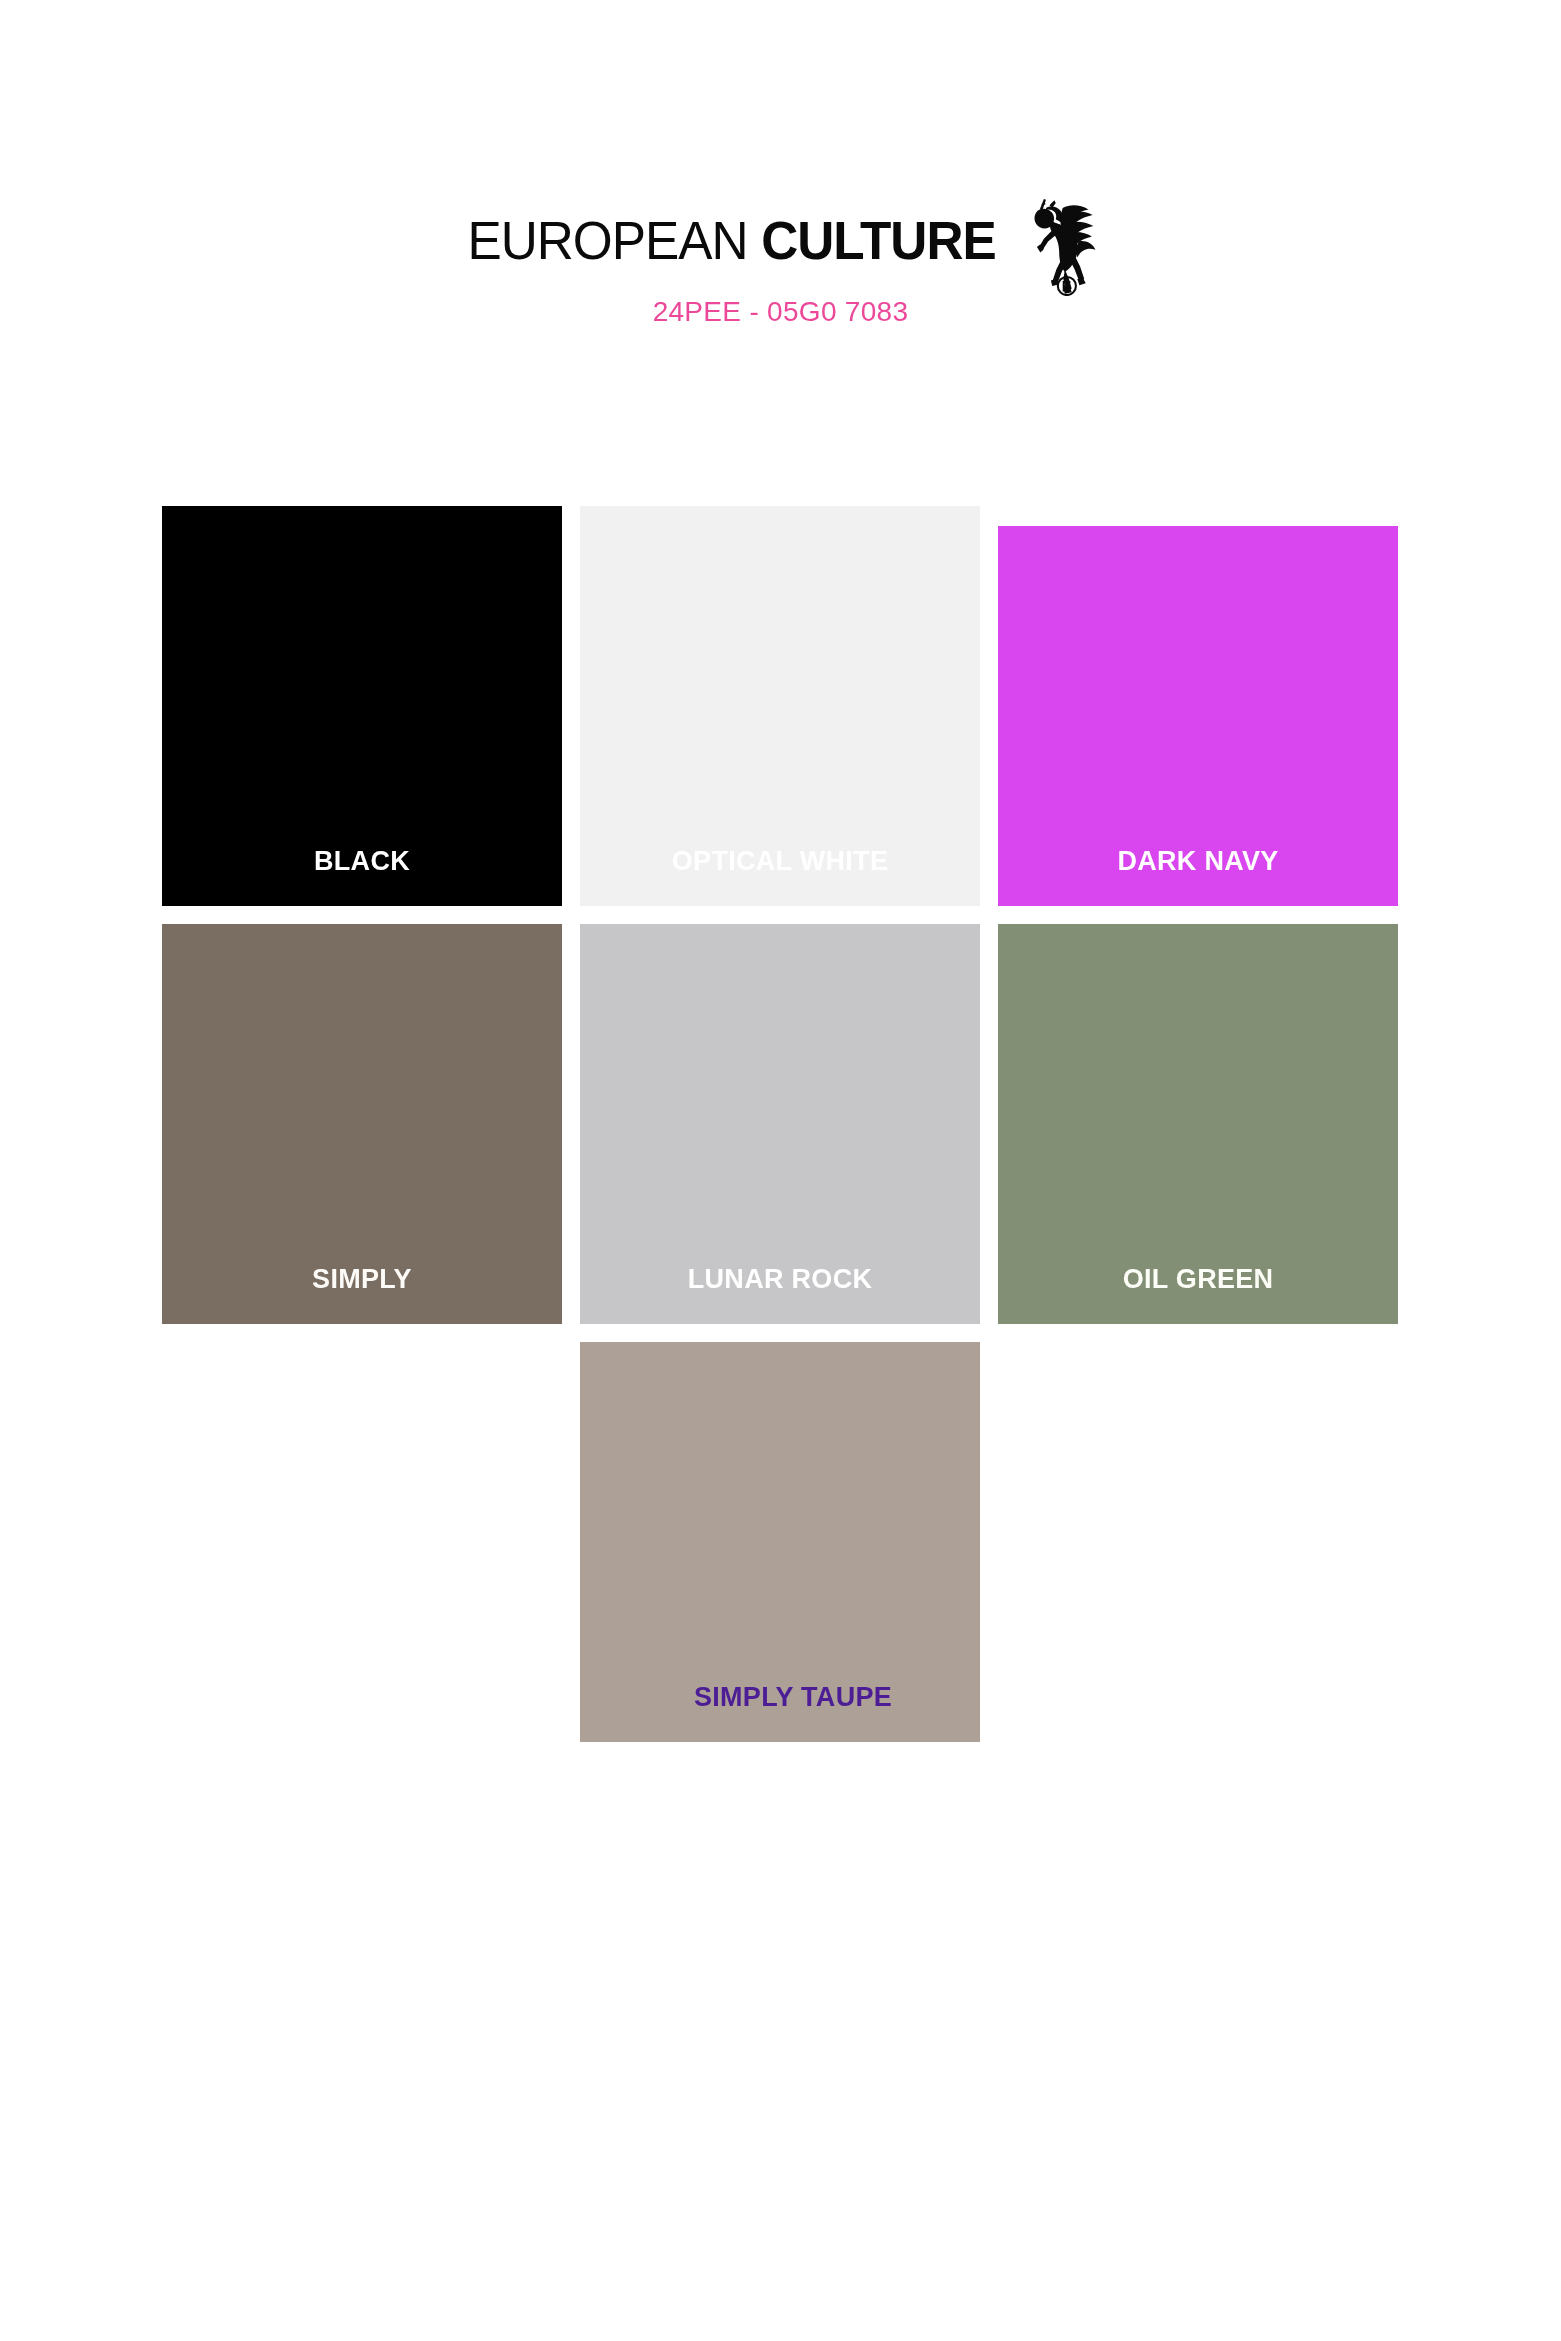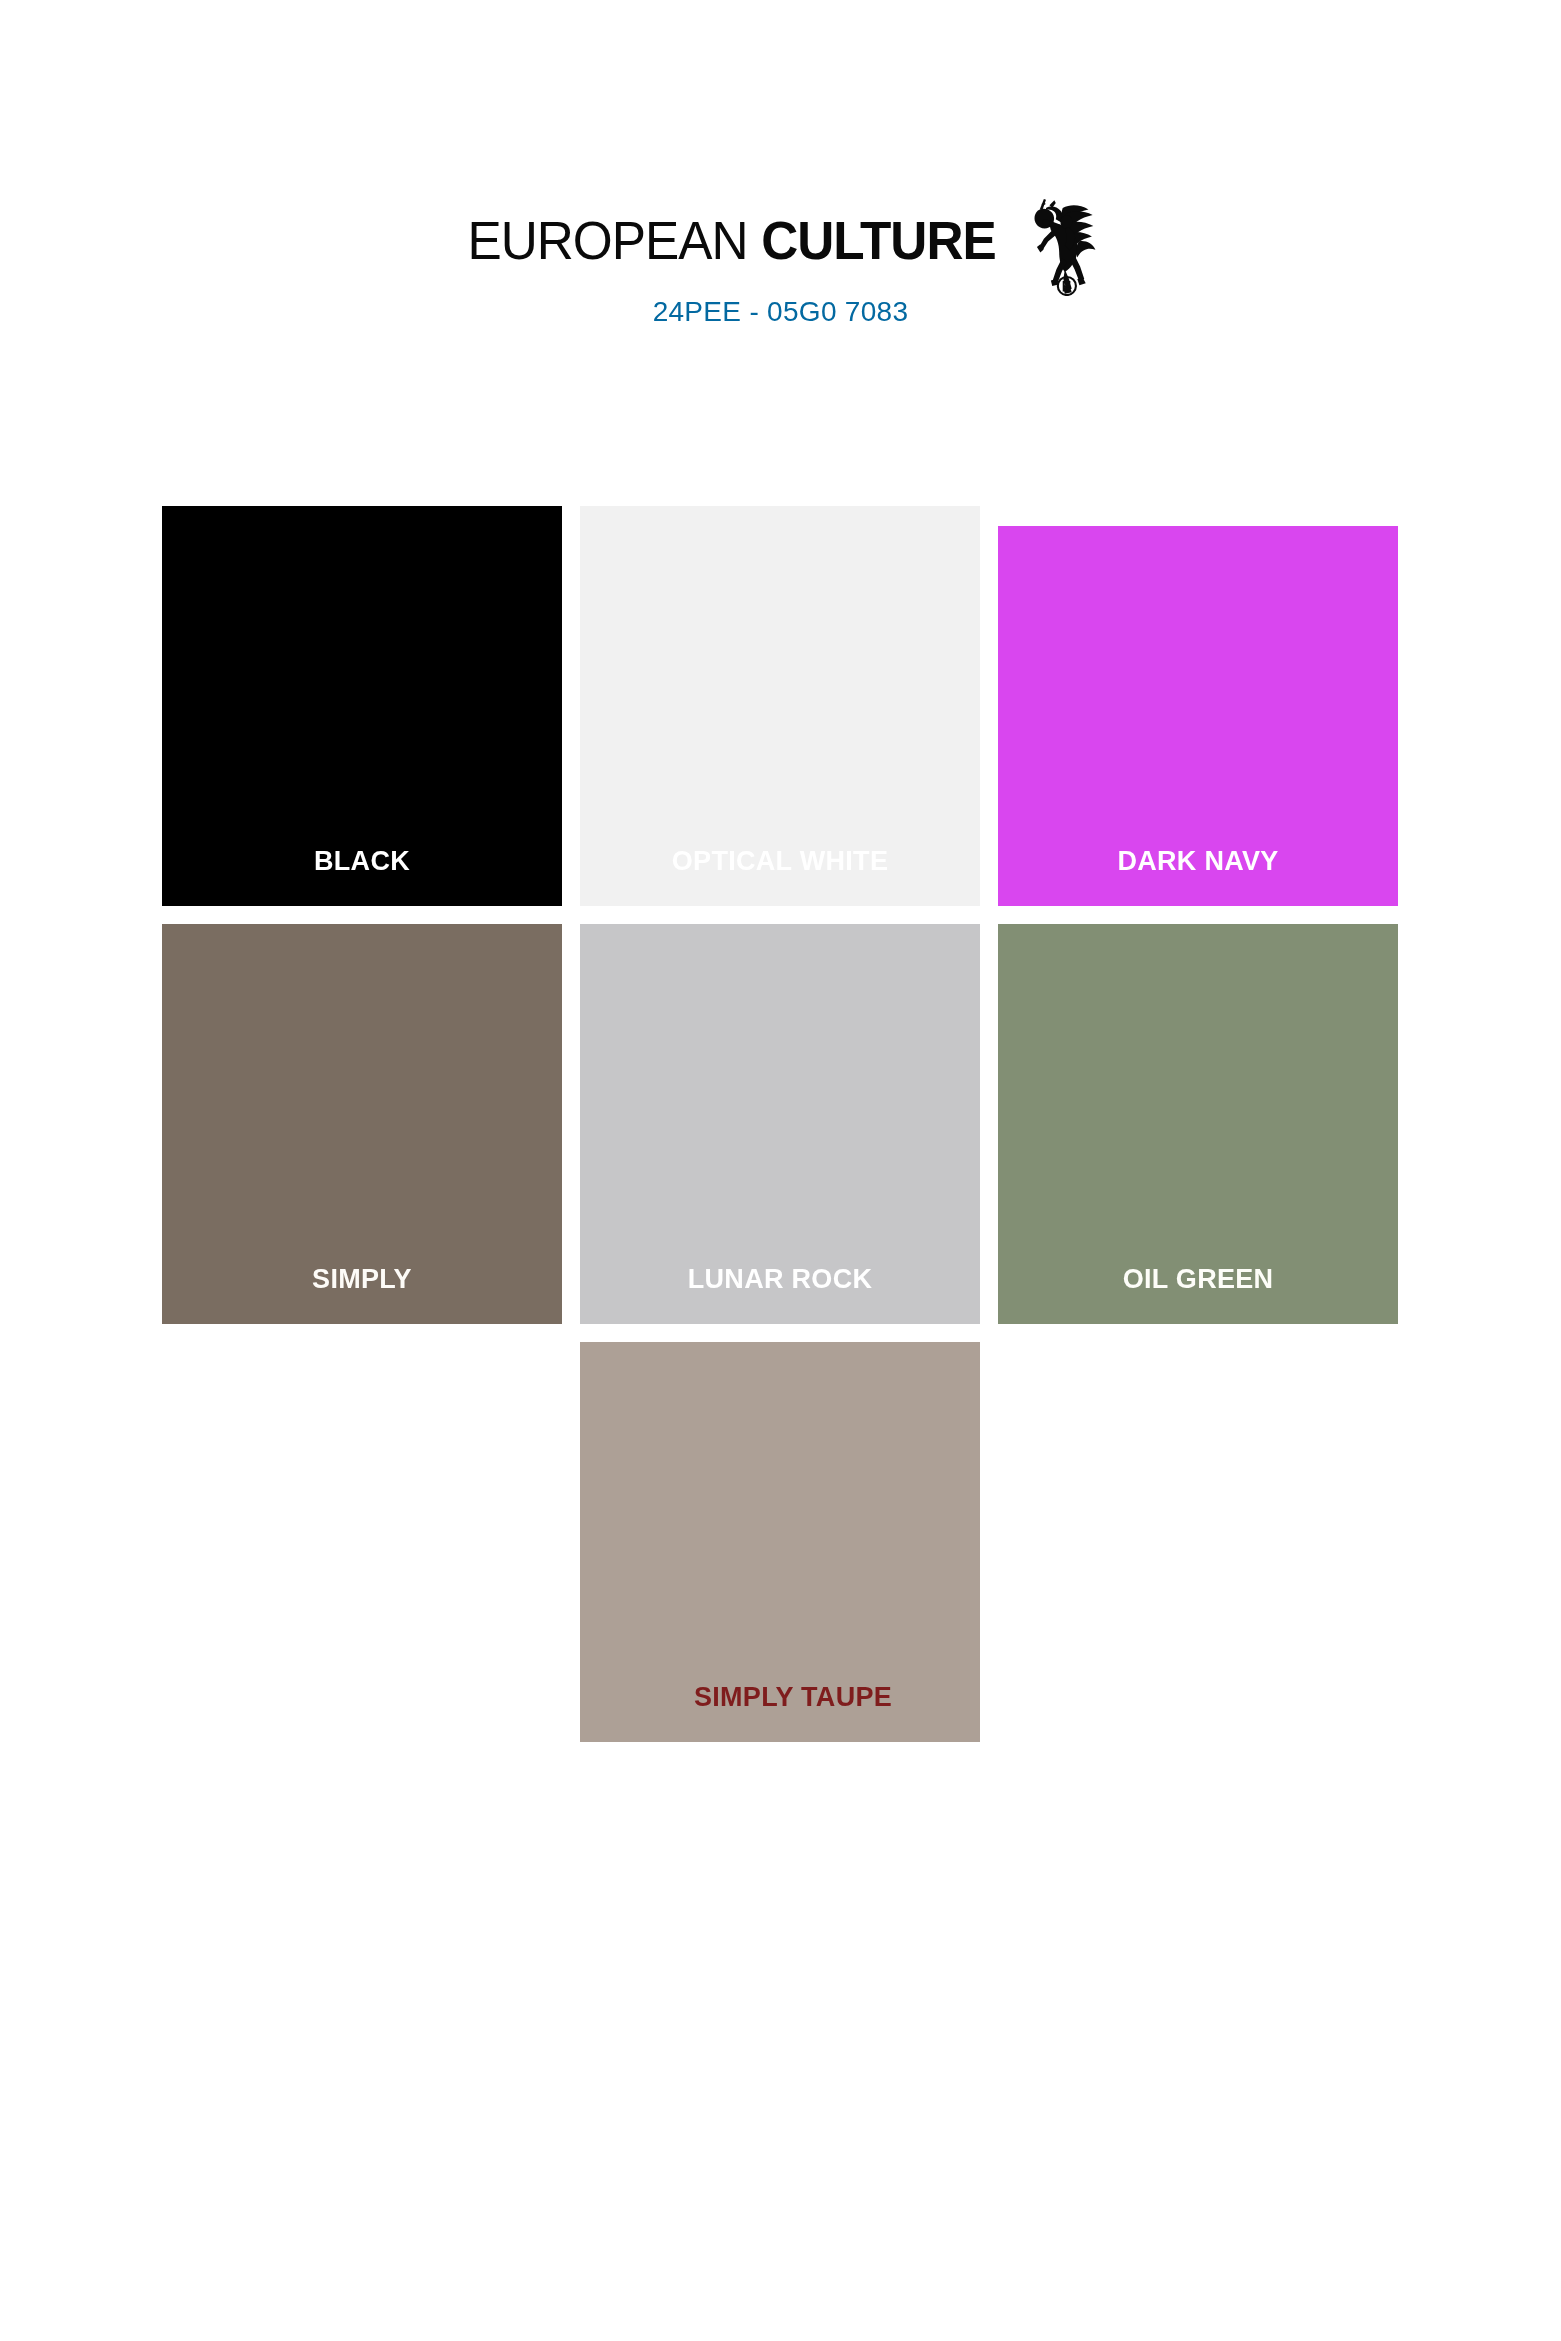--- a/index.html
+++ b/index.html
@@ -80,21 +80,21 @@
   .brand-code {
     position: absolute;
     left: 0;
     top: 296px;
     width: 1561px;
     text-align: center;
     font-family: "Liberation Sans", sans-serif;
     font-size: 28px;
     font-weight: 400;
     letter-spacing: 0.3px;
-    color: #0369a1;
+    color: #ec4899;
   }
 
   
   .swatch-grid {
     position: absolute;
     left: 162px;
     top: 506px;
     width: 1237px;
     display: grid;
     grid-template-columns: repeat(3, 400px);
@@ -225,19 +225,19 @@
     <div class="swatch-label" style="color: rgb(255, 255, 255);">LUNAR ROCK</div>
   </div>
 
   <div class="swatch" style="background: rgb(130, 143, 116);">
     <div class="swatch-label" style="color: rgb(253, 253, 248);">OIL GREEN</div>
   </div>
 
   <div class="swatch swatch-empty"></div>
 
   <div class="swatch" style="background: rgb(173, 160, 150);">
-    <div class="swatch-label" style="color: #7f1d1d; padding-left: 26px;">SIMPLY TAUPE</div>
+    <div class="swatch-label" style="color: #4c1d95; padding-left: 26px;">SIMPLY TAUPE</div>
   </div>
 
   <div class="swatch swatch-empty"></div>
 
 </div>
 
 
 </body></html>

